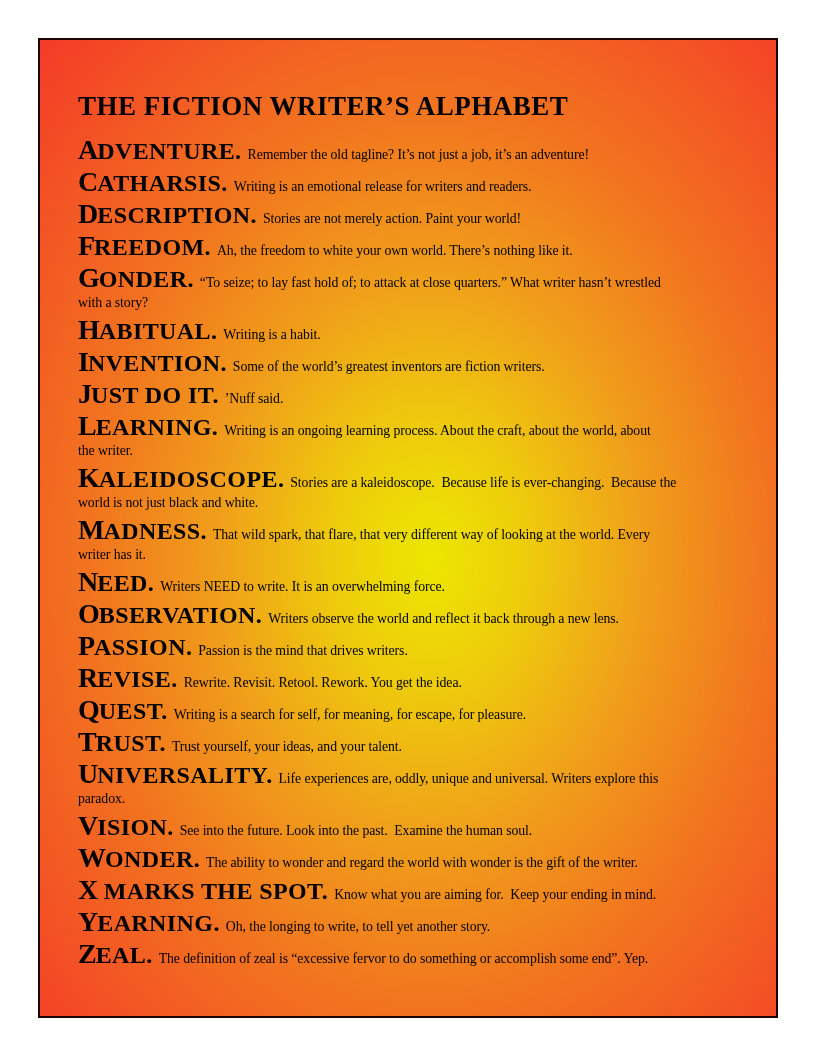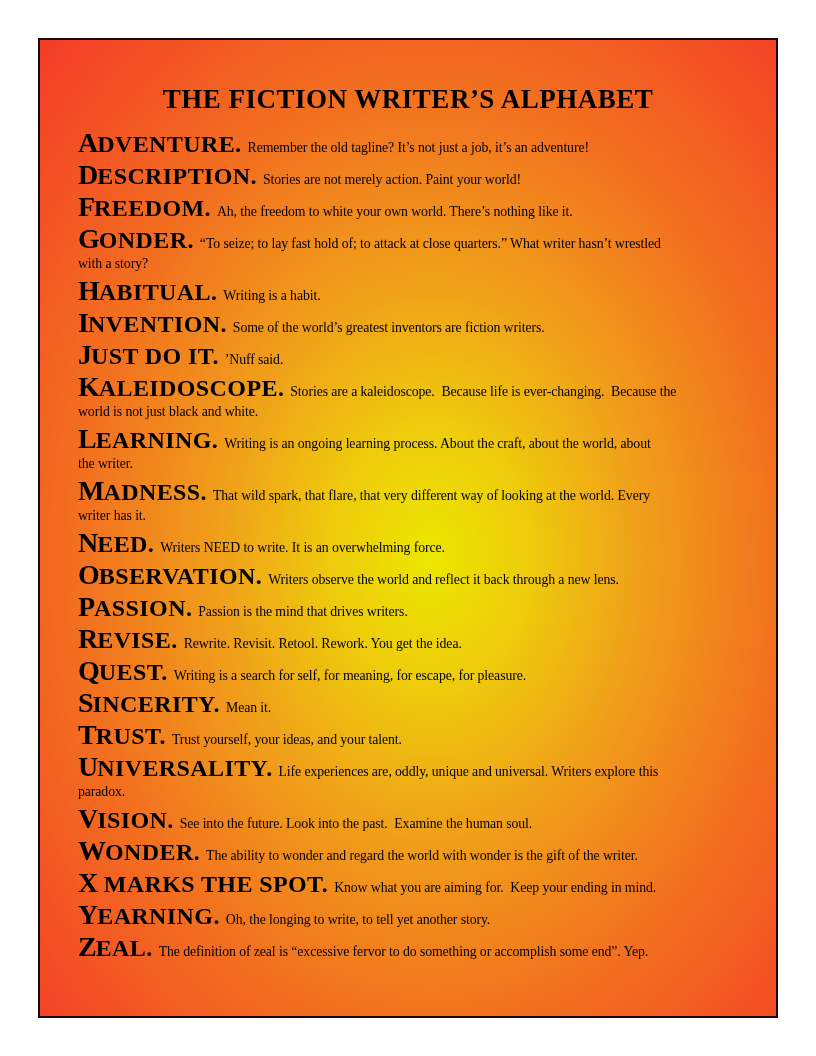--- a/index.html
+++ b/index.html
@@ -22,22 +22,21 @@
     border: 2px solid #1a0503;
     padding: 36px 38px 0 38px;
     background: radial-gradient(farthest-corner at 53% 53%,
       #ece700 0%,
       #eecb0c 18%,
       #f0a01a 38%,
       #f2731f 62%,
       #f43b28 100%);
   }
   .title {
-    margin: 8px 0 18px 0;
-    text-align: center;
+    margin: 15px 0 18px 0;
     font-size: 27px;
     font-weight: bold;
     letter-spacing: 0.5px;
     line-height: 31px;
   }
   .entries { }
   .entry {
     margin: 0 0 7px 0;
     font-size: 13.8px;
     line-height: 20px;
@@ -63,55 +62,55 @@
 </head>
 <body>
 
 <div class="page">
   <div class="poster">
     <h1 class="title">THE FICTION WRITER’S ALPHABET</h1>
     <div class="entries">
   <p class="entry"><span class="initial">A</span><span class="head">DVENTURE.</span><span class="body-text">Remember the old tagline? It’s not just a job, it’s an adventure!</span></p>
 
 
+  <p class="entry"><span class="initial">C</span><span class="head">ATHARSIS.</span><span class="body-text">Writing is an emotional release for writers and readers.</span></p>
 
   <p class="entry"><span class="initial">D</span><span class="head">ESCRIPTION.</span><span class="body-text">Stories are not merely action. Paint your world!</span></p>
 
 
   <p class="entry"><span class="initial">F</span><span class="head">REEDOM.</span><span class="body-text">Ah, the freedom to white your own world. There’s nothing like it.</span></p>
 
   <p class="entry"><span class="initial">G</span><span class="head">ONDER.</span><span class="body-text">“To seize; to lay fast hold of; to attack at close quarters.” What writer hasn’t wrestled
 with a story?</span></p>
 
   <p class="entry"><span class="initial">H</span><span class="head">ABITUAL.</span><span class="body-text">Writing is a habit.</span></p>
 
   <p class="entry"><span class="initial">I</span><span class="head">NVENTION.</span><span class="body-text">Some of the world’s greatest inventors are fiction writers.</span></p>
 
   <p class="entry"><span class="initial">J</span><span class="head">UST DO IT.</span><span class="body-text">’Nuff said.</span></p>
 
+  <p class="entry"><span class="initial">L</span><span class="head">EARNING.</span><span class="body-text">Writing is an ongoing learning process. About the craft, about the world, about
+the writer.</span></p>
+
   <p class="entry"><span class="initial">K</span><span class="head">ALEIDOSCOPE.</span><span class="body-text">Stories are a kaleidoscope.  Because life is ever-changing.  Because the
 world is not just black and white.</span></p>
-
-  <p class="entry"><span class="initial">L</span><span class="head">EARNING.</span><span class="body-text">Writing is an ongoing learning process. About the craft, about the world, about
-the writer.</span></p>
 
   <p class="entry"><span class="initial">M</span><span class="head">ADNESS.</span><span class="body-text">That wild spark, that flare, that very different way of looking at the world. Every
 writer has it.</span></p>
 
   <p class="entry"><span class="initial">N</span><span class="head">EED.</span><span class="body-text">Writers NEED to write. It is an overwhelming force.</span></p>
 
   <p class="entry"><span class="initial">O</span><span class="head">BSERVATION.</span><span class="body-text">Writers observe the world and reflect it back through a new lens.</span></p>
 
   <p class="entry"><span class="initial">P</span><span class="head">ASSION.</span><span class="body-text">Passion is the mind that drives writers.</span></p>
 
   <p class="entry"><span class="initial">R</span><span class="head">EVISE.</span><span class="body-text">Rewrite. Revisit. Retool. Rework. You get the idea.</span></p>
 
   <p class="entry"><span class="initial">Q</span><span class="head">UEST.</span><span class="body-text">Writing is a search for self, for meaning, for escape, for pleasure.</span></p>
 
-  <p class="entry"><span class="initial">S</span><span class="head">INCERITY.</span><span class="body-text">Mean it.</span></p>
 
   <p class="entry"><span class="initial">T</span><span class="head">RUST.</span><span class="body-text">Trust yourself, your ideas, and your talent.</span></p>
 
   <p class="entry"><span class="initial">U</span><span class="head">NIVERSALITY.</span><span class="body-text">Life experiences are, oddly, unique and universal. Writers explore this
 paradox.</span></p>
 
   <p class="entry"><span class="initial">V</span><span class="head">ISION.</span><span class="body-text">See into the future. Look into the past.  Examine the human soul.</span></p>
 
   <p class="entry"><span class="initial">W</span><span class="head">ONDER.</span><span class="body-text">The ability to wonder and regard the world with wonder is the gift of the writer.</span></p>
 

